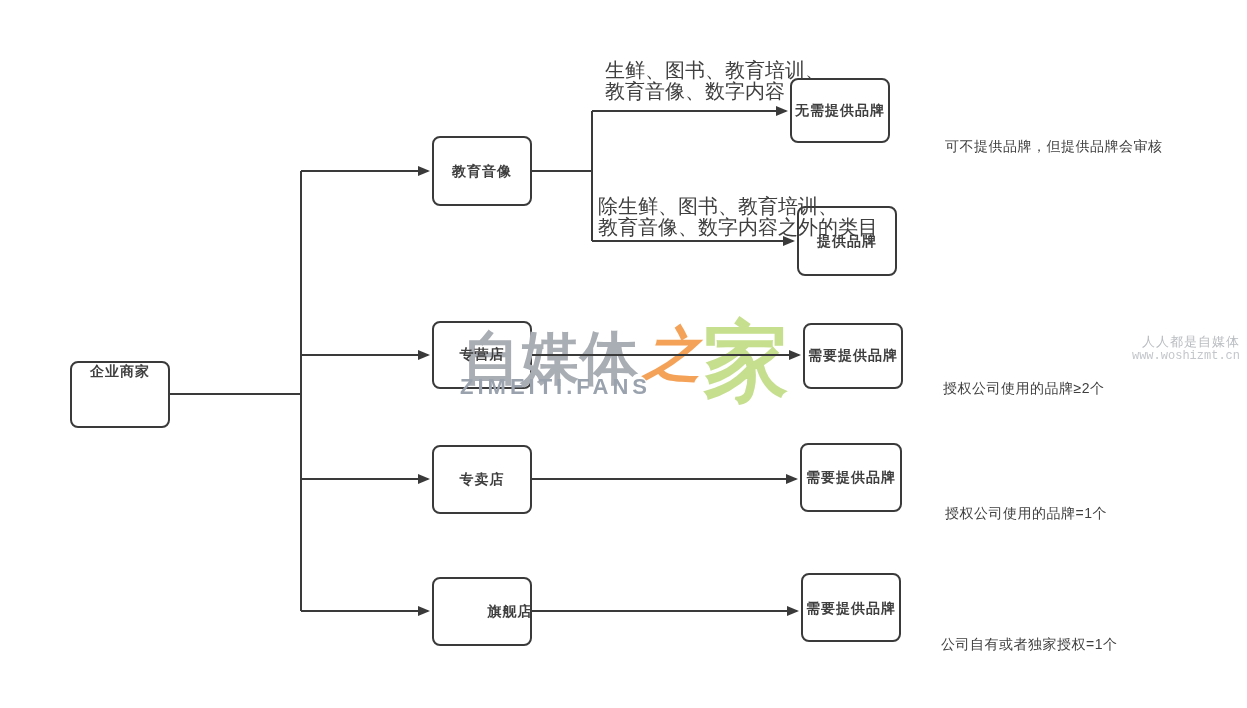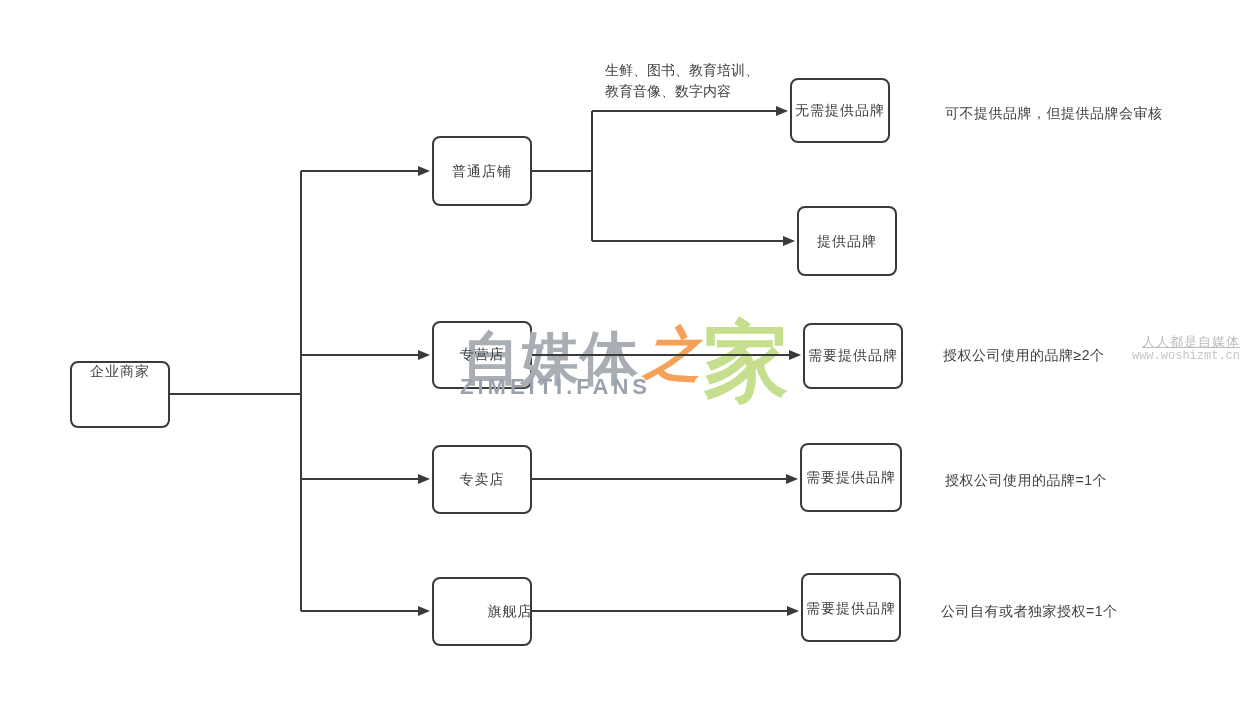--- a/index.html
+++ b/index.html
@@ -11,47 +11,47 @@
   .boxes{z-index:1;}
   .watermark{z-index:2;}
   .lines{z-index:3;}
   .texts{z-index:4;}
   .node{
     position:absolute;border:2px solid #3a3a3a;border-radius:8px;background:#ffffff;
     box-sizing:border-box;
   }
   .node-label{
     position:absolute;transform:translate(-50%,-50%);
-    font-size:14px;color:#3f3f3f;white-space:nowrap;letter-spacing:1px;
+    font-size:14px;color:#3f3f3f;white-space:nowrap;letter-spacing:1px;font-weight:bold;
   }
   .edge-label{
-    position:absolute;font-size:14px;color:#3f3f3f;line-height:21px;white-space:nowrap;
+    position:absolute;font-size:20px;color:#3f3f3f;line-height:21px;white-space:nowrap;
   }
   .annotation{
-    position:absolute;font-size:14px;color:#3f3f3f;white-space:nowrap;letter-spacing:0.5px;
+    position:absolute;font-size:14px;color:#3f3f3f;white-space:nowrap;letter-spacing:0.5px;margin-top:33px;
   }
   .wm-row{position:absolute;left:462px;top:308px;white-space:nowrap;}
   .wm-gray{
     font-size:58px;font-weight:900;color:#a9adb4;letter-spacing:1px;
     display:inline-block;vertical-align:top;margin-top:12px;
   }
   .wm-orange{
     font-size:58px;font-weight:700;color:#f5a259;font-style:italic;
     display:inline-block;vertical-align:top;margin-top:8px;margin-left:4px;
   }
   .wm-green{
     font-size:86px;font-weight:700;color:#c6df8e;
     display:inline-block;vertical-align:top;margin-top:-4px;margin-left:2px;
   }
   .wm-domain{
     position:absolute;left:460px;top:374px;font-size:22px;font-weight:700;
     color:#9aa2ae;letter-spacing:4px;white-space:nowrap;
   }
   .wm-side{position:absolute;right:7px;top:334px;text-align:right;line-height:15px;}
-  .wm-slogan{font-size:13px;color:#b9bcc0;letter-spacing:1px;text-decoration:underline;}
+  .wm-slogan{font-size:13px;color:#b9bcc0;letter-spacing:1px;}
   .wm-url{font-size:12px;color:#c3c6ca;font-family:"Liberation Mono","DejaVu Sans Mono",monospace;}
 </style>
 </head>
 <body>
 
 <div class="canvas">
 
   <div class="layer boxes">
     <div class="node" style="left:70px;top:361px;width:100px;height:67px;"></div>
     <div class="node" style="left:432px;top:136px;width:100px;height:70px;"></div>
@@ -97,34 +97,38 @@
 
       <path d="M532,355 H799" marker-end="url(#arrow)"></path>
       <path d="M532,479 H796" marker-end="url(#arrow)"></path>
       <path d="M532,611 H797" marker-end="url(#arrow)"></path>
     </g>
   </svg>
 
   <div class="layer texts">
 
     <div class="node-label" style="left:120px;top:372px;">企业商家</div>
-    <div class="node-label" style="left:482px;top:172px;">普通店铺</div>
+    <div class="node-label" style="left:482px;top:172px;">教育音像</div>
     <div class="node-label" style="left:482px;top:355px;">专营店</div>
     <div class="node-label" style="left:482px;top:480px;">专卖店</div>
     <div class="node-label" style="left:510px;top:612px;">旗舰店</div>
     <div class="node-label" style="left:840px;top:111px;">无需提供品牌</div>
     <div class="node-label" style="left:847px;top:242px;">提供品牌</div>
     <div class="node-label" style="left:853px;top:356px;">需要提供品牌</div>
     <div class="node-label" style="left:851px;top:478px;">需要提供品牌</div>
     <div class="node-label" style="left:851px;top:609px;">需要提供品牌</div>
 
     <div class="edge-label" style="left:605px;top:60px;">
       <div>生鲜、图书、教育培训、</div>
       <div>教育音像、数字内容</div>
     </div>
+    <div class="edge-label" style="left:598px;top:196px;width:194px;text-align:center;">
+      <div>除生鲜、图书、教育培训、</div>
+      <div>教育音像、数字内容之外的类目</div>
+    </div>
 
     <div class="annotation" style="left:945px;top:105px;">可不提供品牌，但提供品牌会审核</div>
     <div class="annotation" style="left:943px;top:347px;text-align:center;">授权公司使用的品牌≥2个</div>
     <div class="annotation" style="left:945px;top:472px;">授权公司使用的品牌=1个</div>
     <div class="annotation" style="left:941px;top:603px;">公司自有或者独家授权=1个</div>
   </div>
 
 </div>
 
 </body></html>

